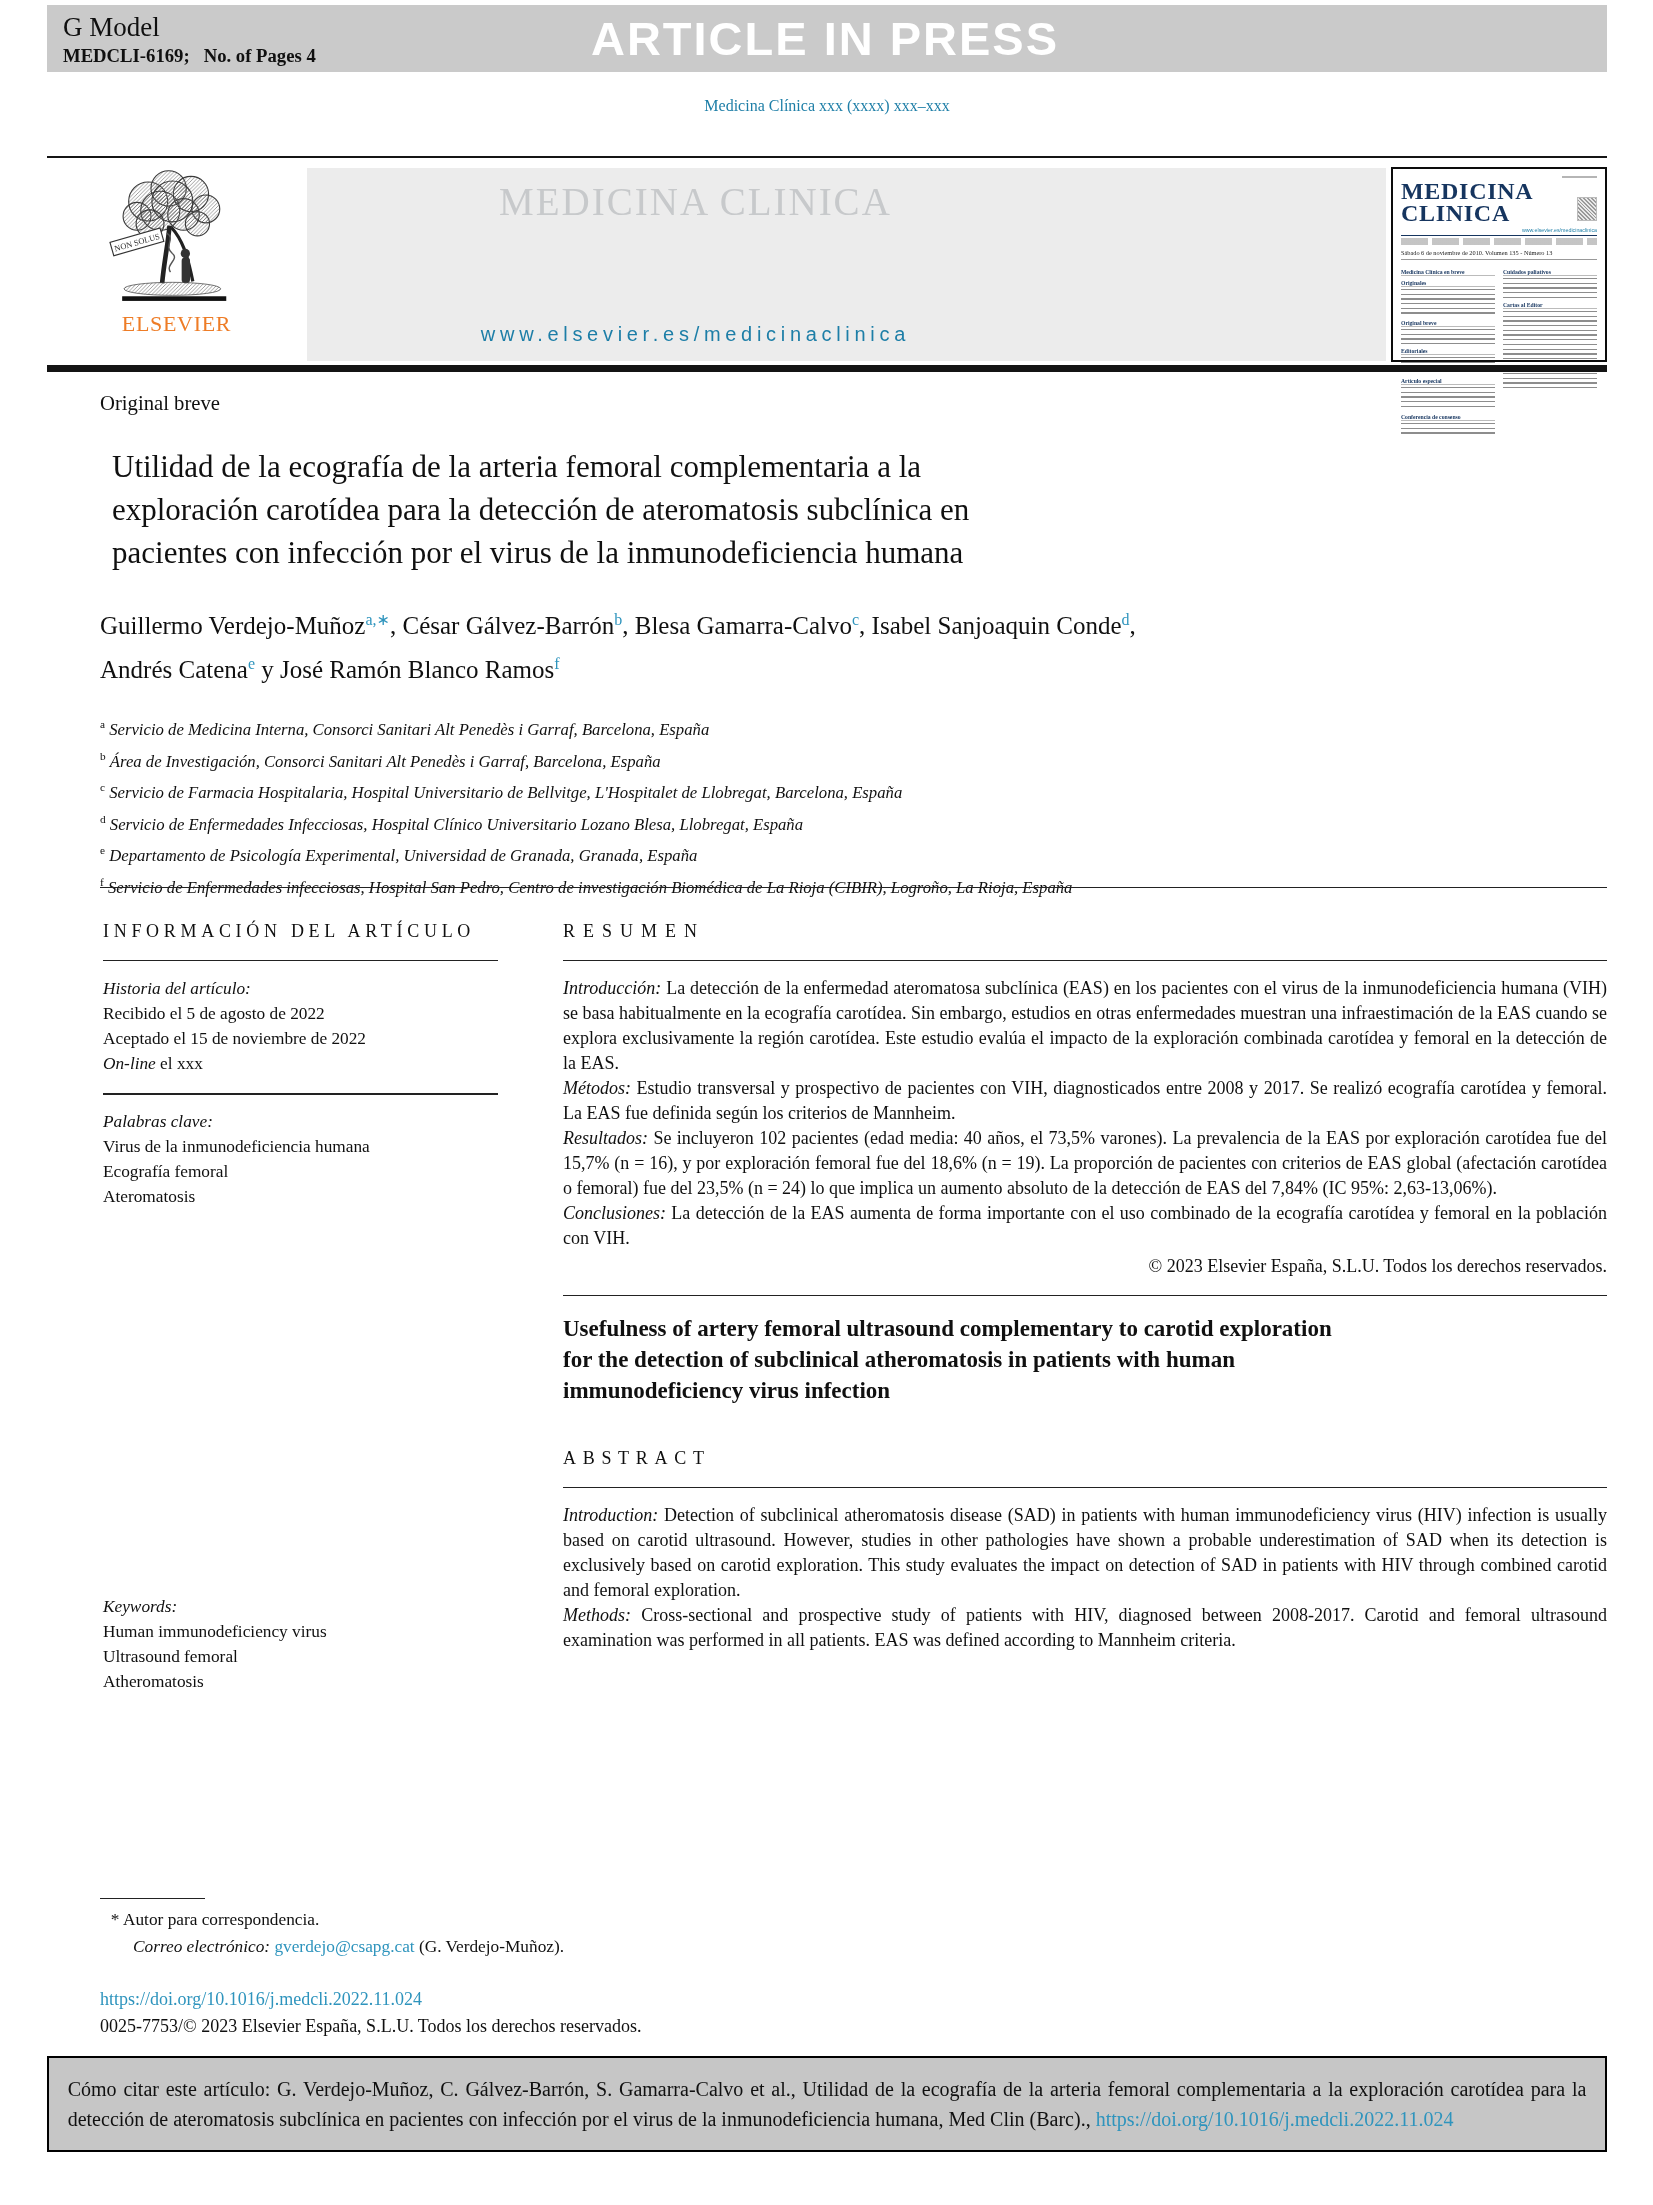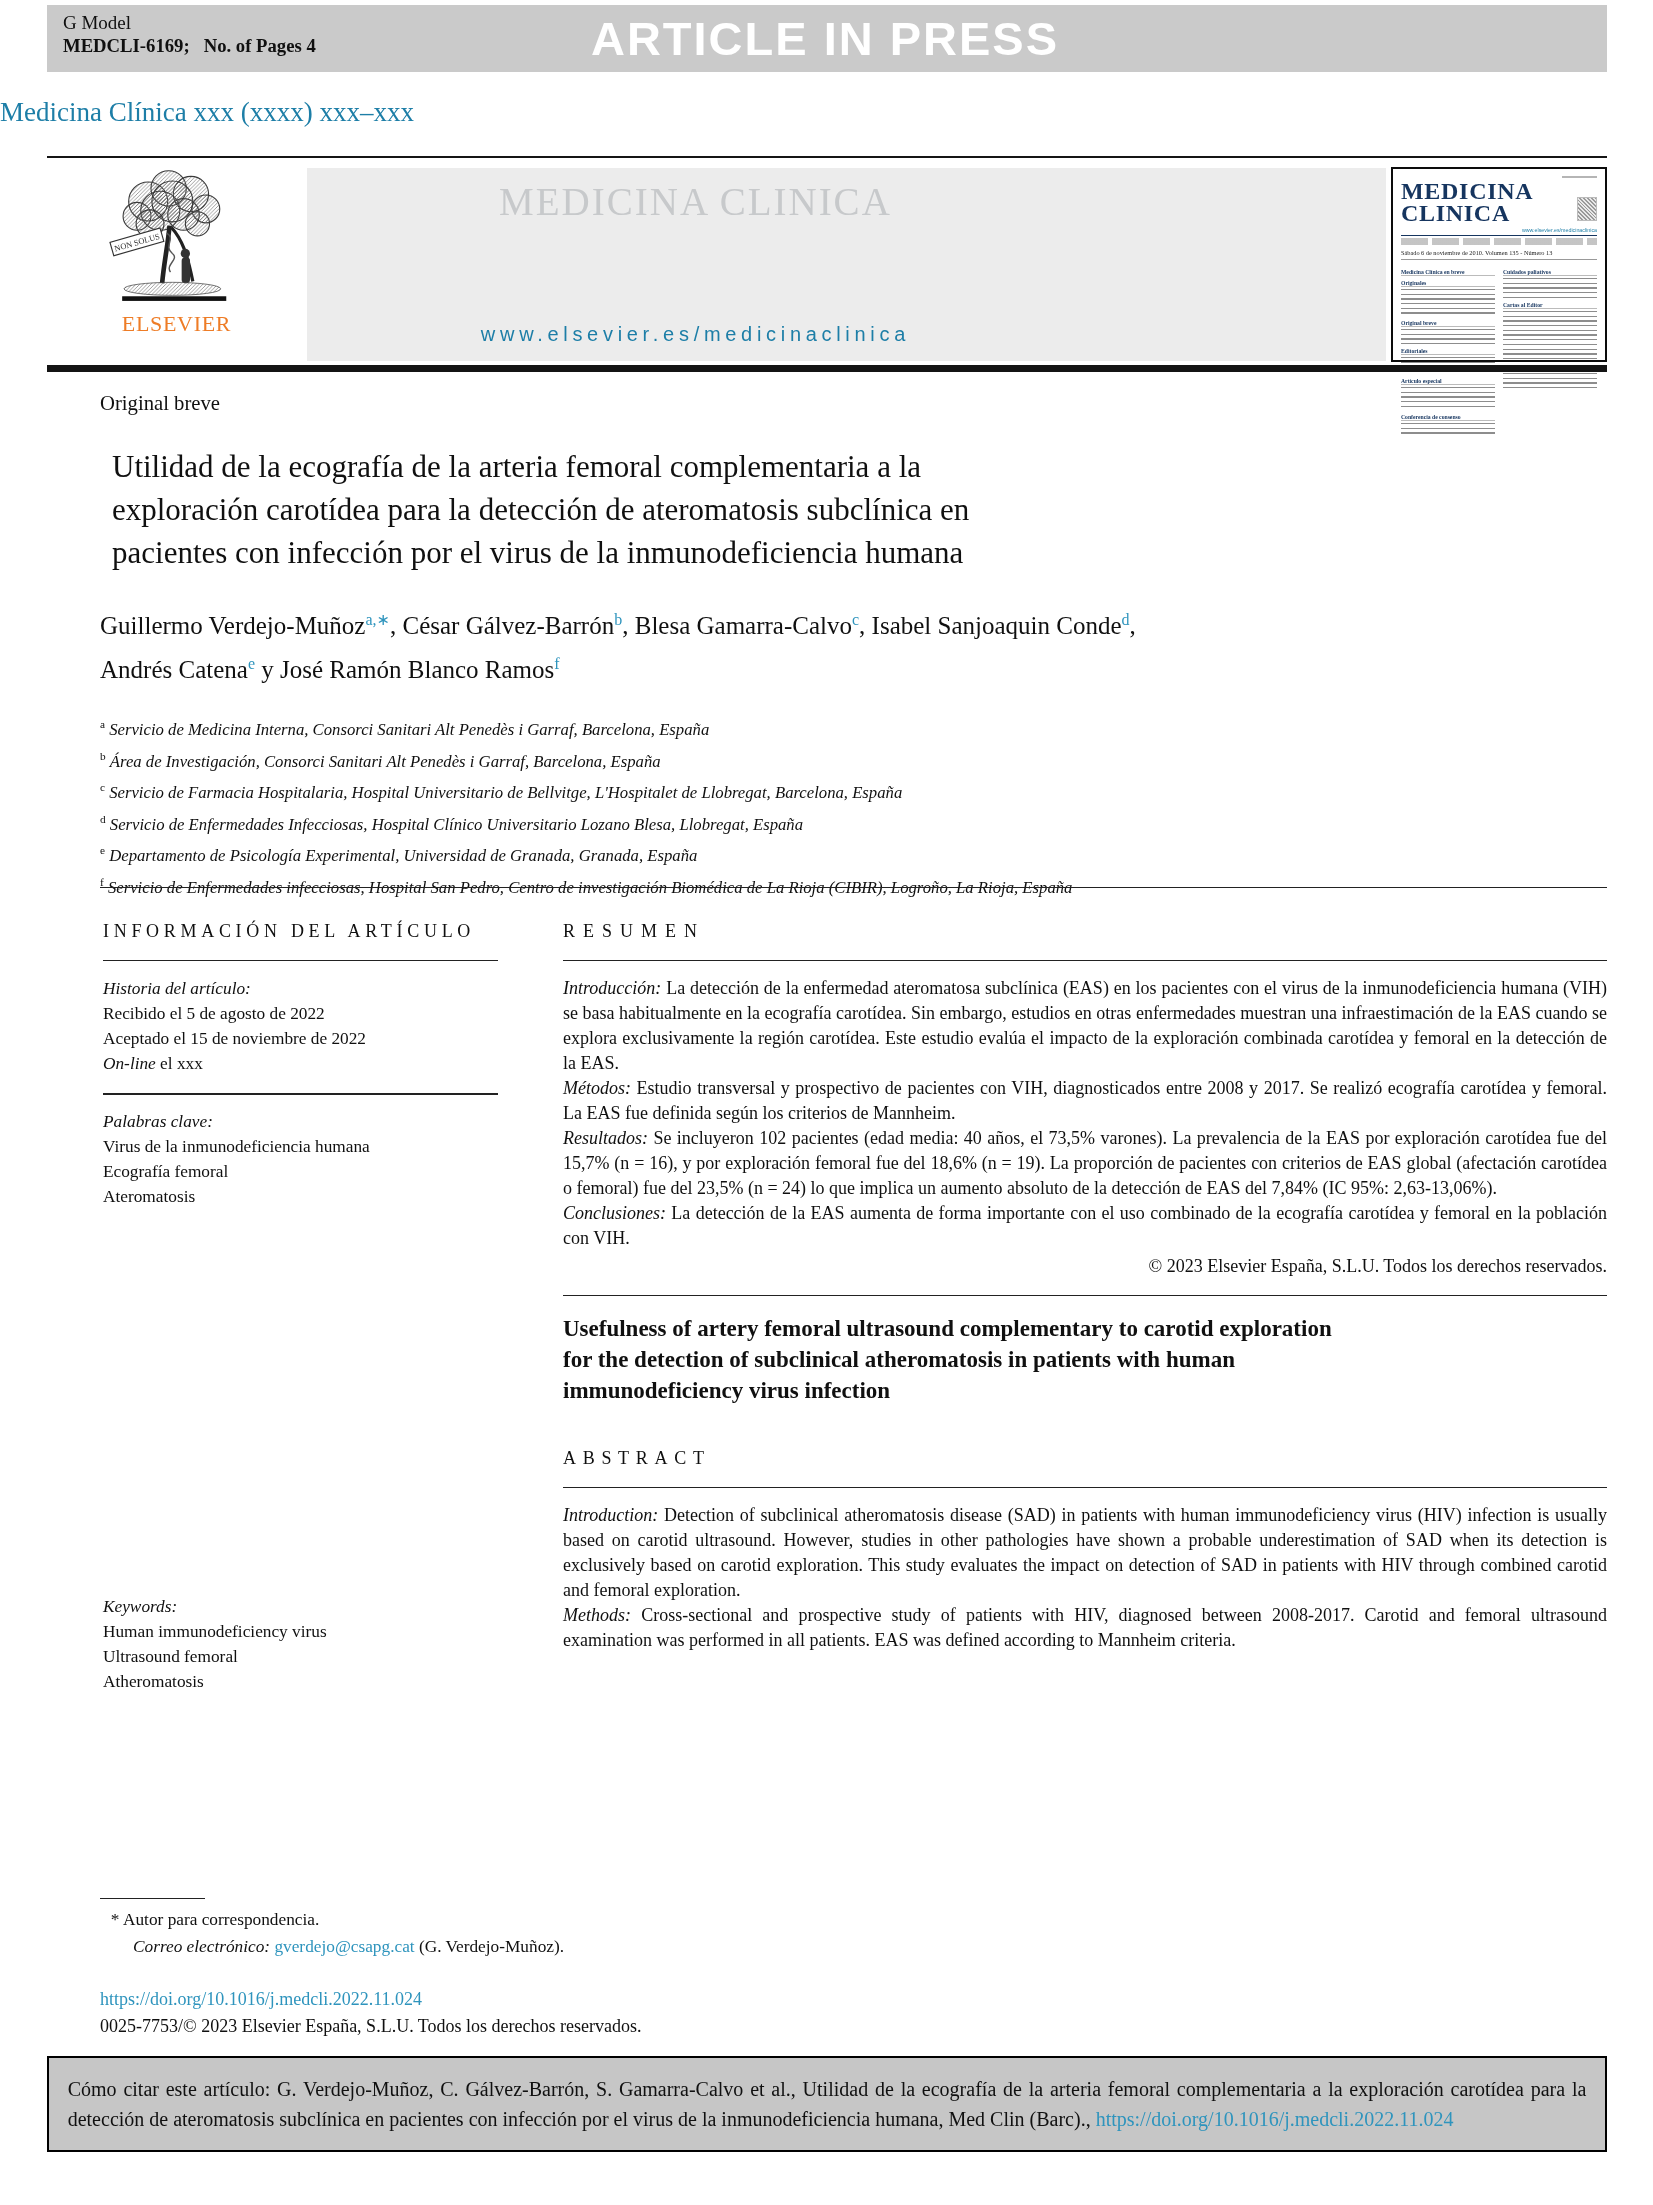--- a/index.html
+++ b/index.html
@@ -7,28 +7,28 @@
     --gray_bar:#cacaca; --gray_panel:#ececec; --gray_box:#c6c6c6; --watermark:#c7c9cb;
   }
   *{box-sizing:border-box}
   body{margin:0;background:#9a9a9a}
   .page{position:relative;width:1654px;height:2205px;background:#fff;
         font-family:"Liberation Serif",serif;color:#101010;overflow:hidden}
 
   
   .topbar{position:absolute;top:5.3px;left:47px;right:47px;height:67px;background:var(--gray_bar)}
   .gmodel{position:absolute;left:16px;top:5.3px;line-height:1.25}
-  .gmodel .gm{font-size:19px}
+  .gmodel .gm{font-size:27px}
   .gmodel .ms{font-size:18.7px;font-weight:bold;white-space:pre}
   .aip{position:absolute;left:0;right:4px;top:5.3px;text-align:center;
        font-family:"Liberation Sans",sans-serif;font-weight:bold;font-size:47px;
        letter-spacing:2px;color:#fff}
 
-  .jref{position:absolute;top:97px;left:0;right:0;
-        font-size:27px;color:var(--teal)}
+  .jref{position:absolute;top:97px;left:0;right:0;text-align:center;
+        font-size:16px;color:var(--teal)}
 
   .rule{position:absolute;background:#151515}
   .rule-top{top:156px;left:47px;right:47px;height:2px}
 
   
   .masthead{position:absolute;top:167px;left:47px;right:47px;height:195px}
   .logo{position:absolute;left:0;top:0;width:259px;height:100%;text-align:center}
   .logo svg{display:block;margin:1.3px auto 0}
   .elsevier{font-size:22px;letter-spacing:0.7px;color:var(--orange);margin-top:-2.7px}
   .panel{position:absolute;left:260px;right:221px;top:1.3px;bottom:1.3px;background:var(--gray_panel)}

